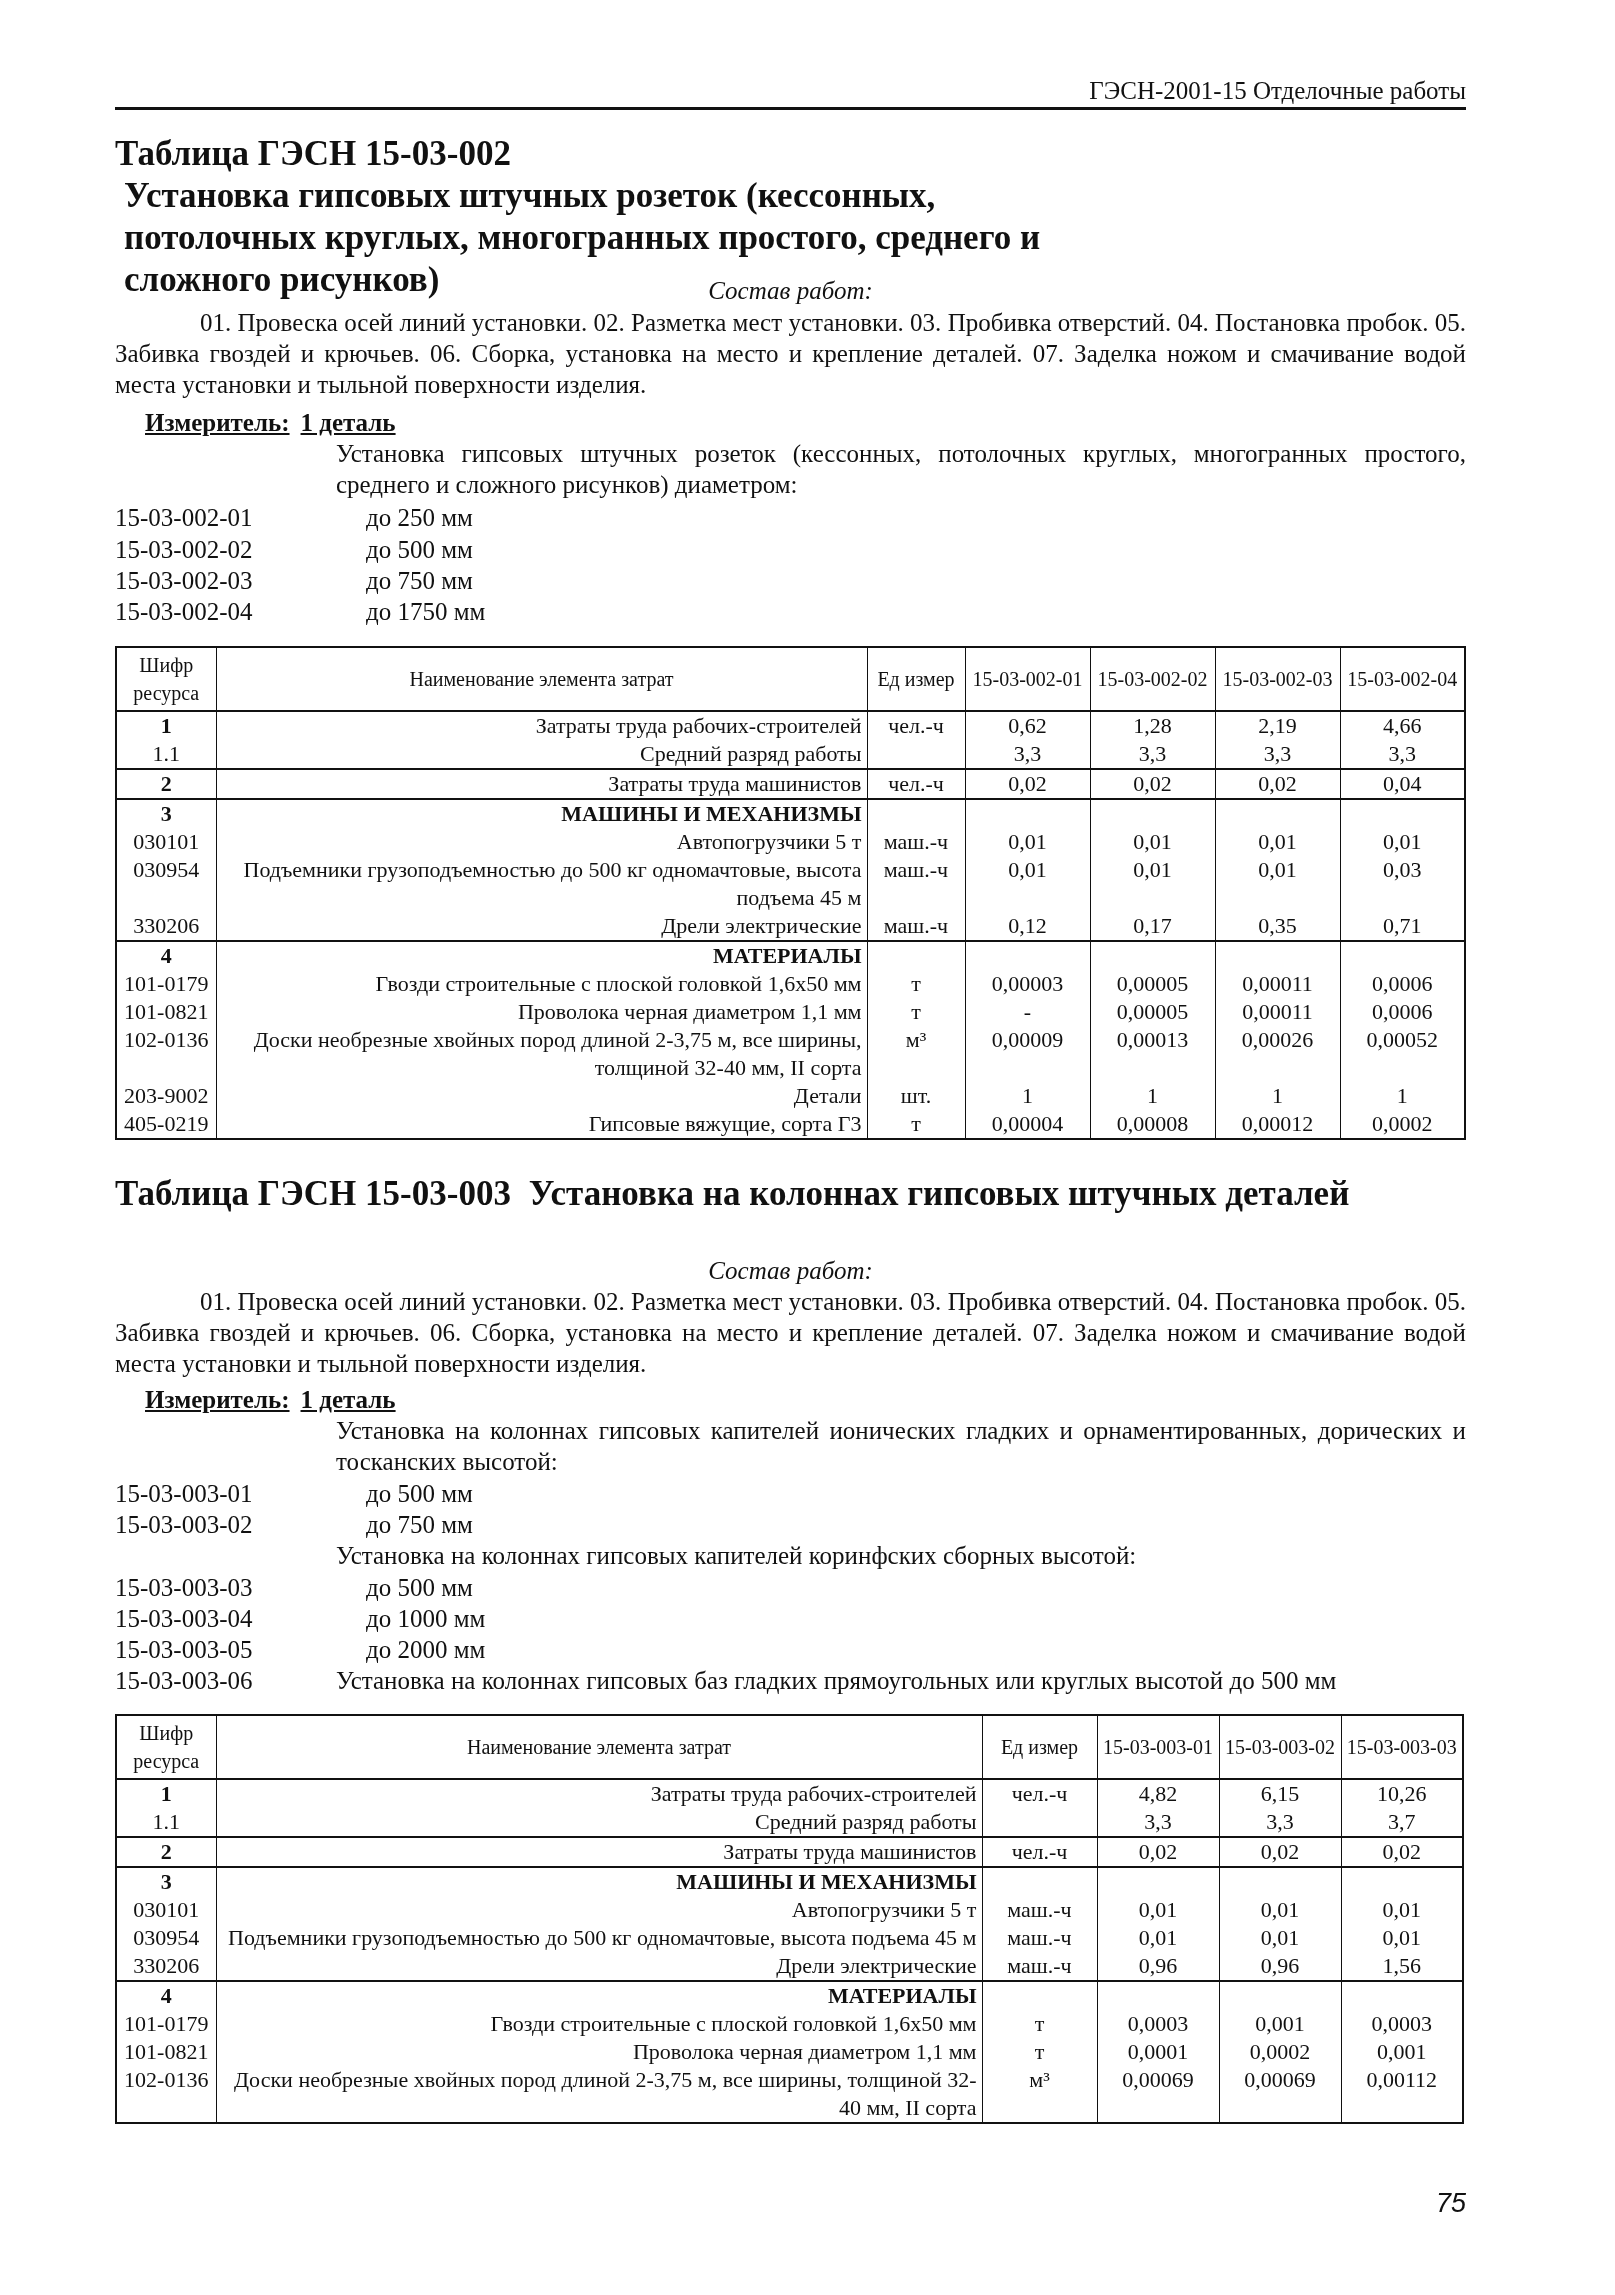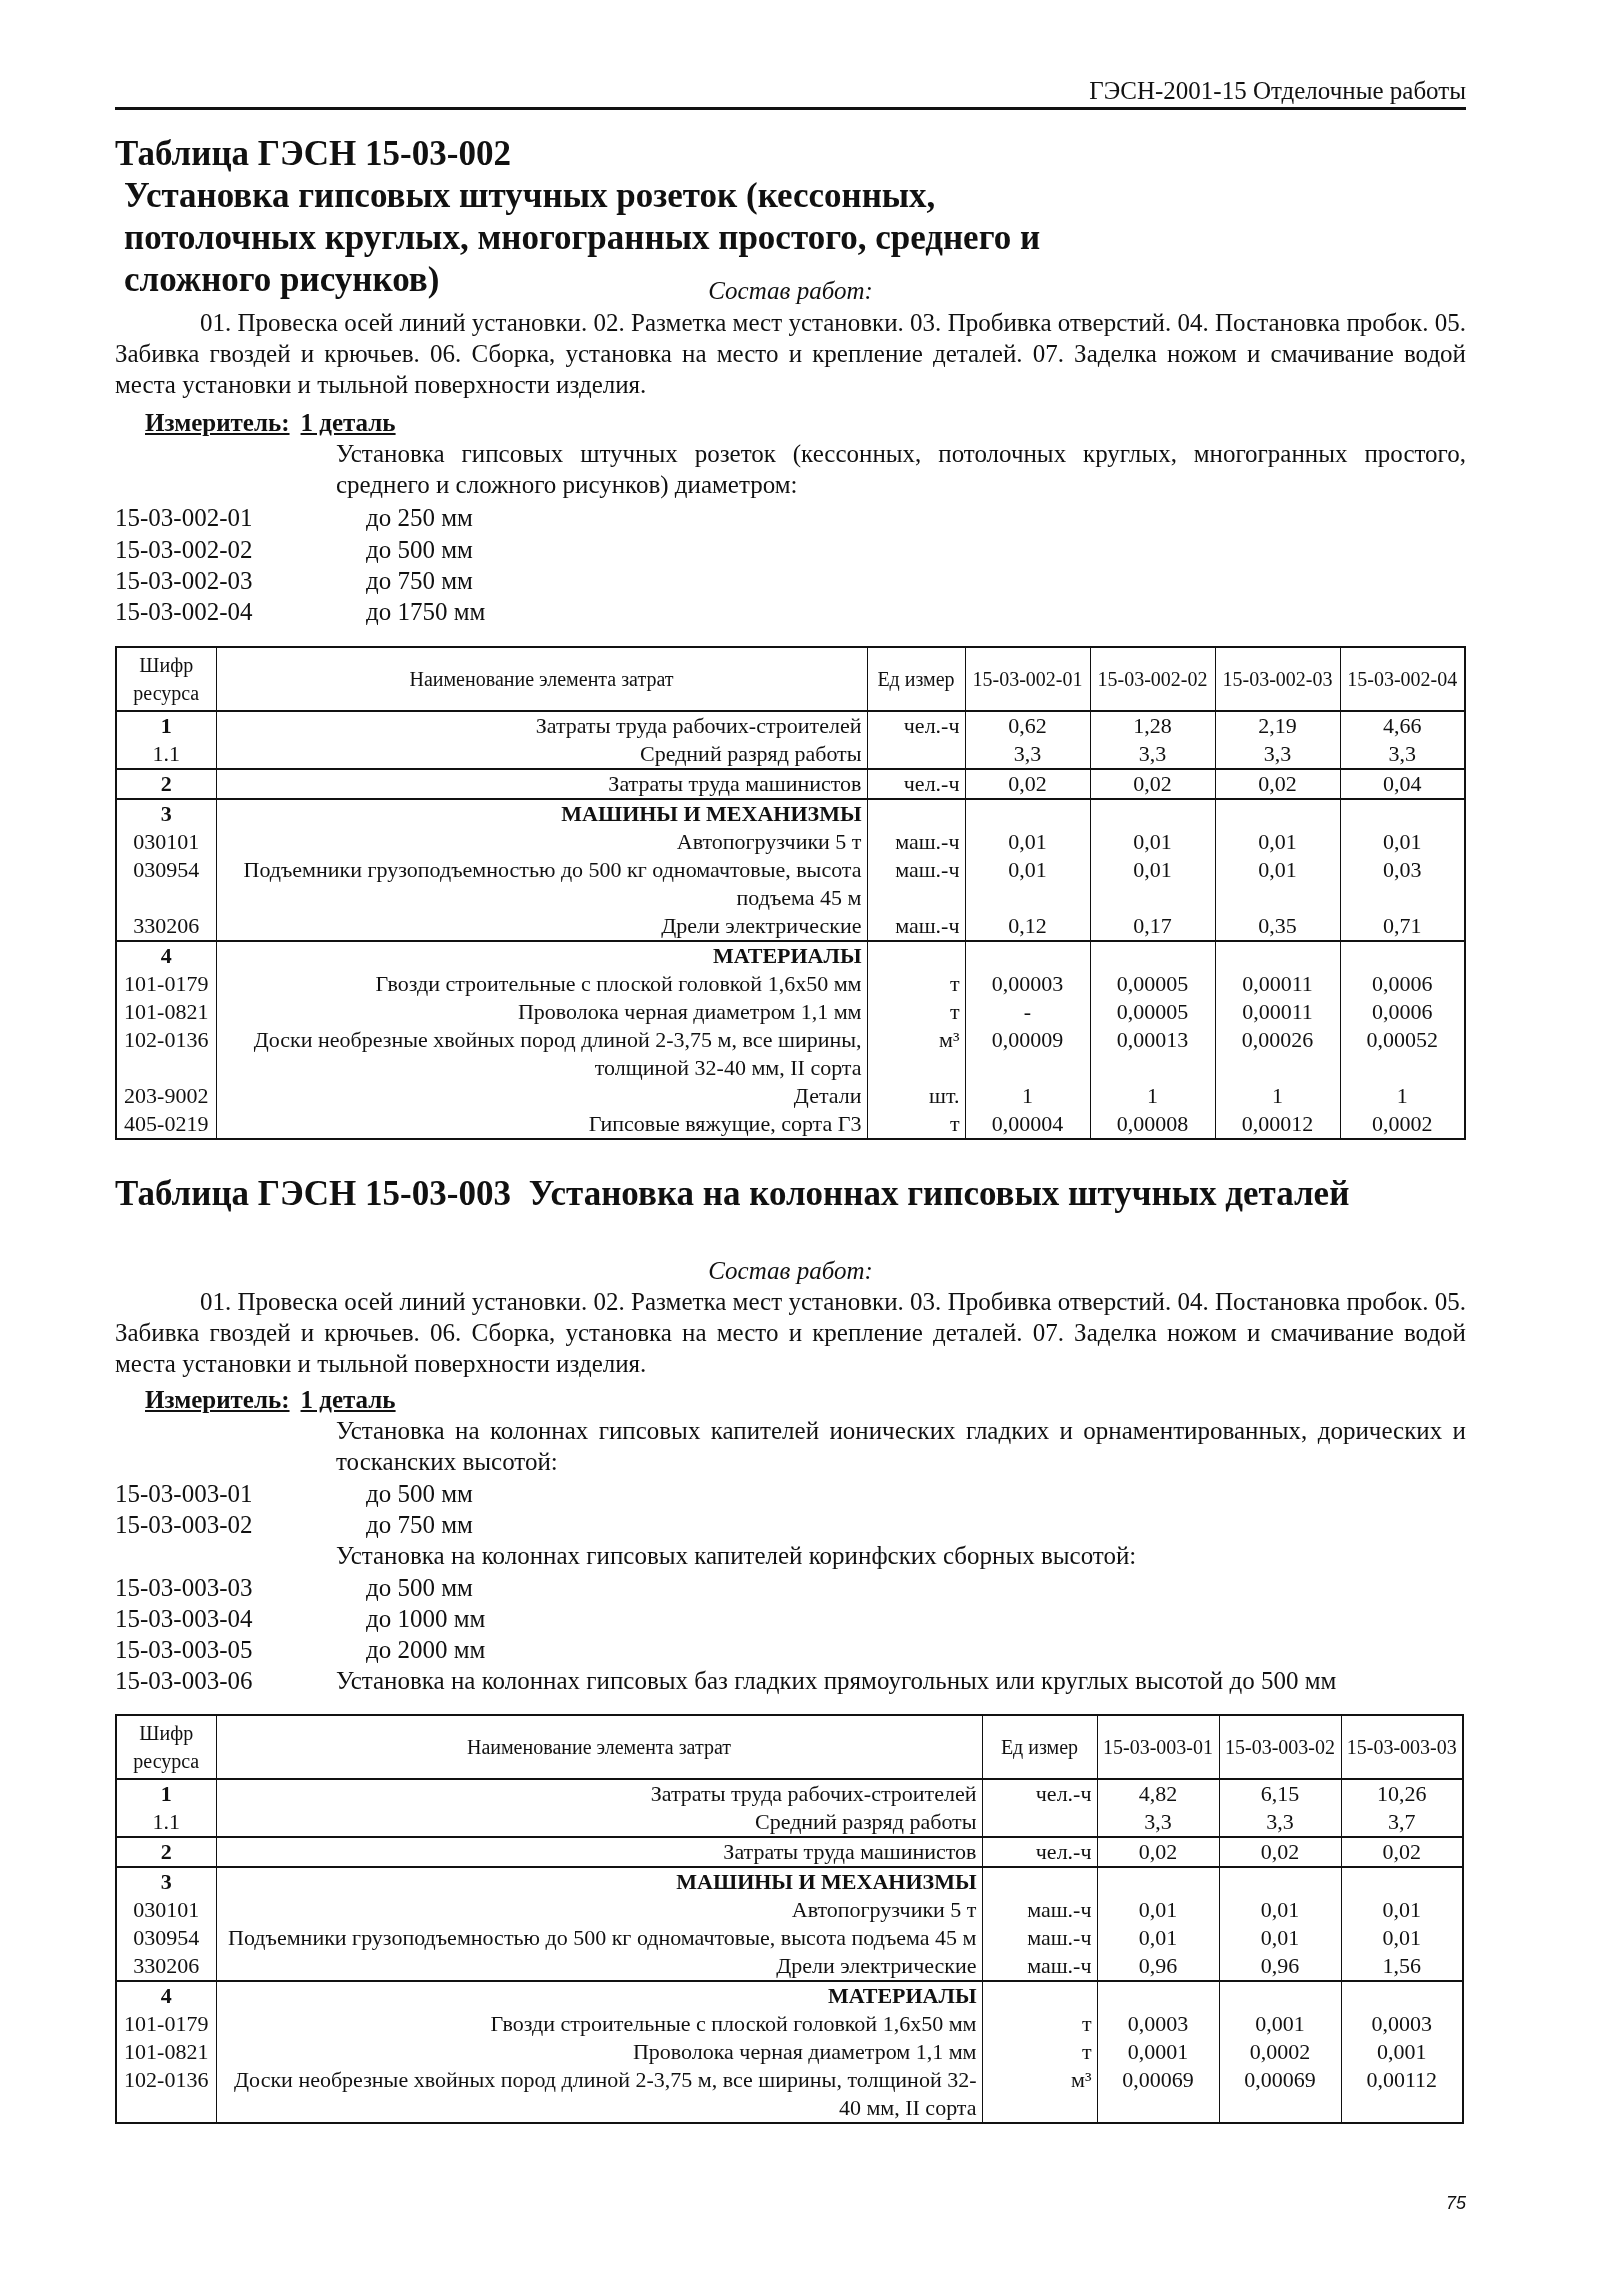--- a/index.html
+++ b/index.html
@@ -36,24 +36,24 @@
   }
   table.norm td, table.norm th {
     border-left: 1px solid #111; border-right: 1px solid #111;
     padding: 0 5px; vertical-align: top; font-weight: normal;
   }
   table.norm { border: 2.5px solid #111; }
   table.norm th { border-bottom: 2.5px solid #111; vertical-align: middle; text-align: center; font-size: 20px; line-height: 28px; padding: 3px 3px; }
   table.norm tr.group-start td { border-top: 2.5px solid #111; }
   table.norm td.code { text-align: center; }
   table.norm td.name { text-align: right; }
-  table.norm td.unit { text-align: right; }
+  table.norm td.unit { text-align: center; }
   table.norm td.num { text-align: center; }
   table.norm td.code.bold, table.norm td.name.bold { font-weight: bold; }
-  .page-number { position: absolute; top: 2188px; right: 0; font-style: italic; font-family: "Liberation Sans", "DejaVu Sans", sans-serif; font-size: 18px; }
+  .page-number { position: absolute; top: 2188px; right: 0; font-style: italic; font-family: "Liberation Sans", "DejaVu Sans", sans-serif; font-size: 27px; }
 </style>
 </head>
 <body>
 
 <div class="page">
 
   <div class="running-head">ГЭСН-2001-15 Отделочные работы</div>
   <div class="head-rule"></div>
 
   <div class="table-title" style="top:133px;">

